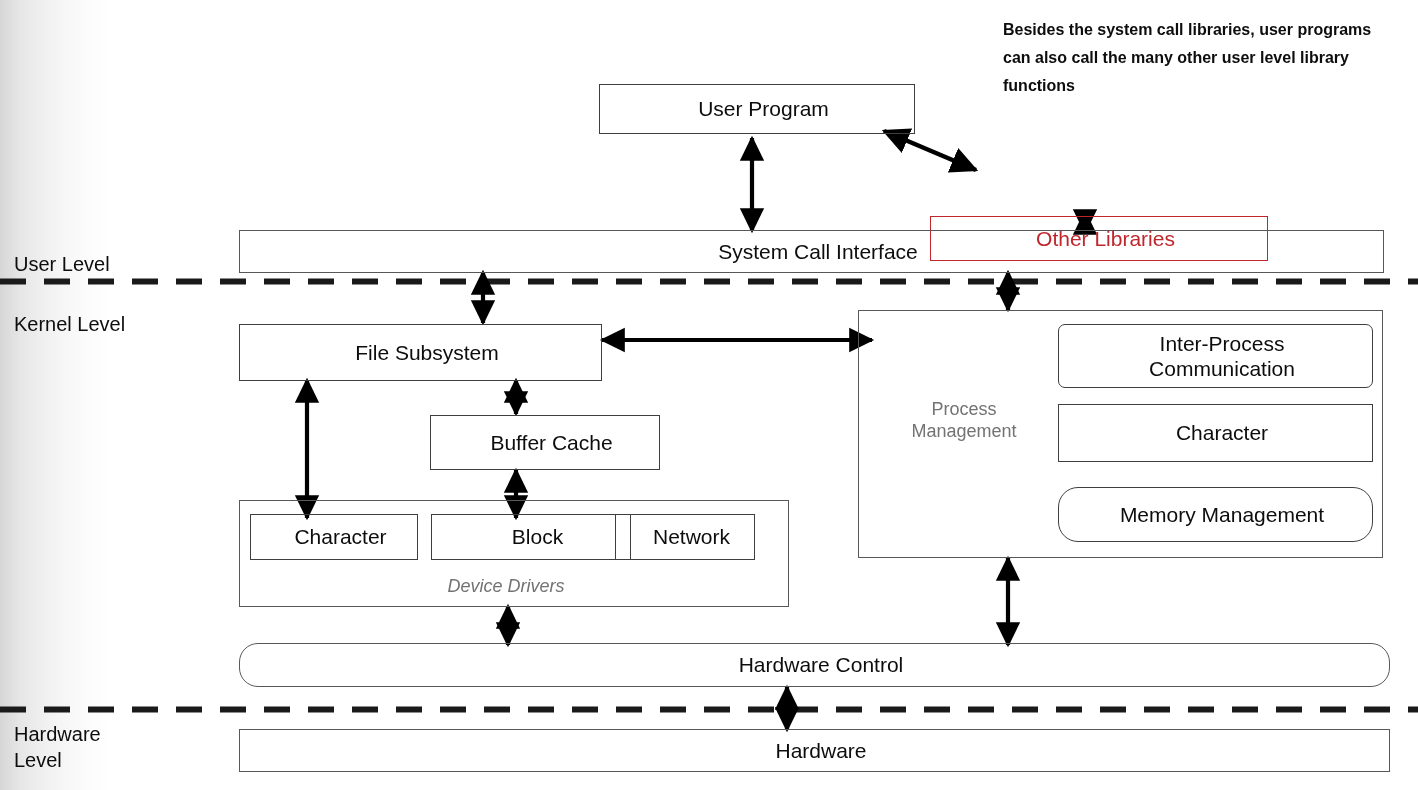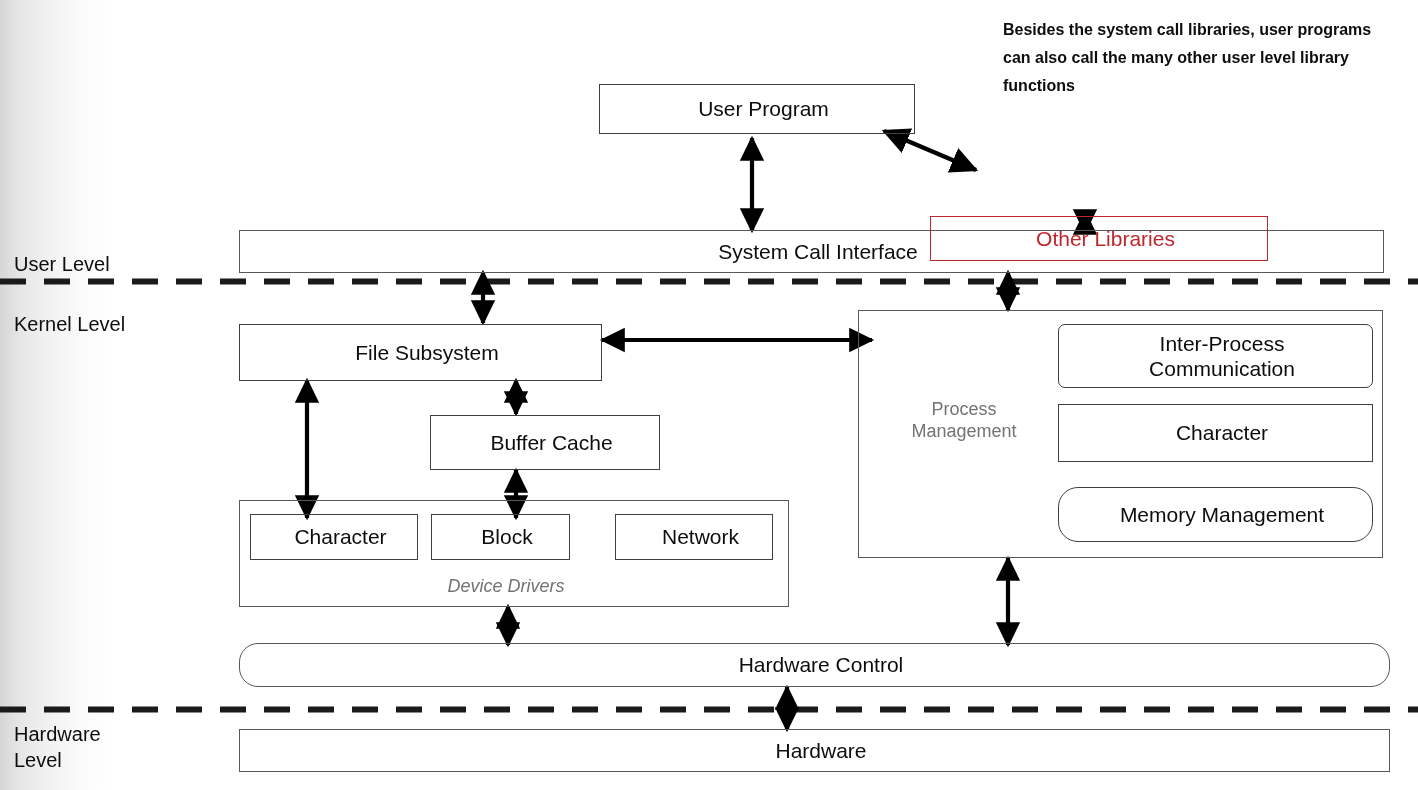--- a/index.html
+++ b/index.html
@@ -143,22 +143,22 @@
   <div class="box" style="left:239px; top:230px; width:1145px; height:43px;">System Call Interface</div>
 
   <div class="box dark" style="left:239px; top:324px; width:363px; height:57px;">File Subsystem</div>
 
   <div class="box dark" style="left:430px; top:415px; width:230px; height:55px;">Buffer Cache</div>
 
   <div class="box container" style="left:239px; top:500px; width:550px; height:107px;">
     <div class="container-label" style="left:0; right:16px; bottom:8px;font-style:italic;">Device Drivers</div>
   </div>
   <div class="box dark" style="left:250px; top:514px; width:168px; height:46px;">Character</div>
-  <div class="box dark" style="left:431px; top:514px; width:139px; height:46px;">Block</div>
-  <div class="box dark" style="left:615px; top:514px; width:158px; height:46px;">Network</div>
+  <div class="box dark" style="left:431px; top:514px; width:200px; height:46px;">Block</div>
+  <div class="box dark" style="left:615px; top:514px; width:140px; height:46px;">Network</div>
 
   <div class="box container" style="left:858px; top:310px; width:525px; height:248px;">
     <div class="container-label" style="left:10px; top:88px; width:190px; white-space:pre-line; line-height:1.22;">Process
 Management</div>
   </div>
   <div class="box dark" style="left:1058px; top:324px; width:315px; height:64px; white-space:pre-line;border-radius:7px;">Inter-Process
 Communication</div>
   <div class="box dark" style="left:1058px; top:404px; width:315px; height:58px;">Character</div>
   <div class="box dark" style="left:1058px; top:487px; width:315px; height:55px;border-radius:20px;">Memory Management</div>
 

